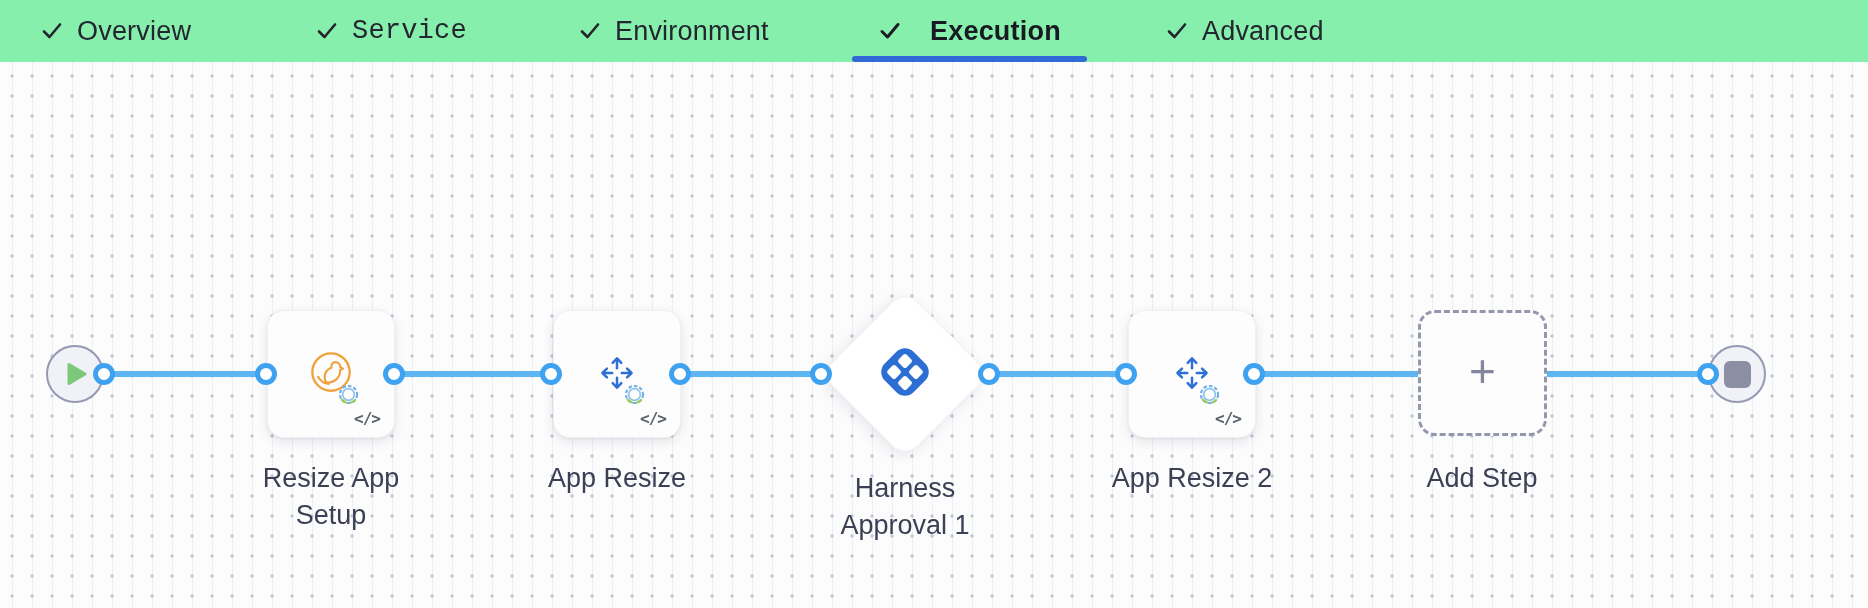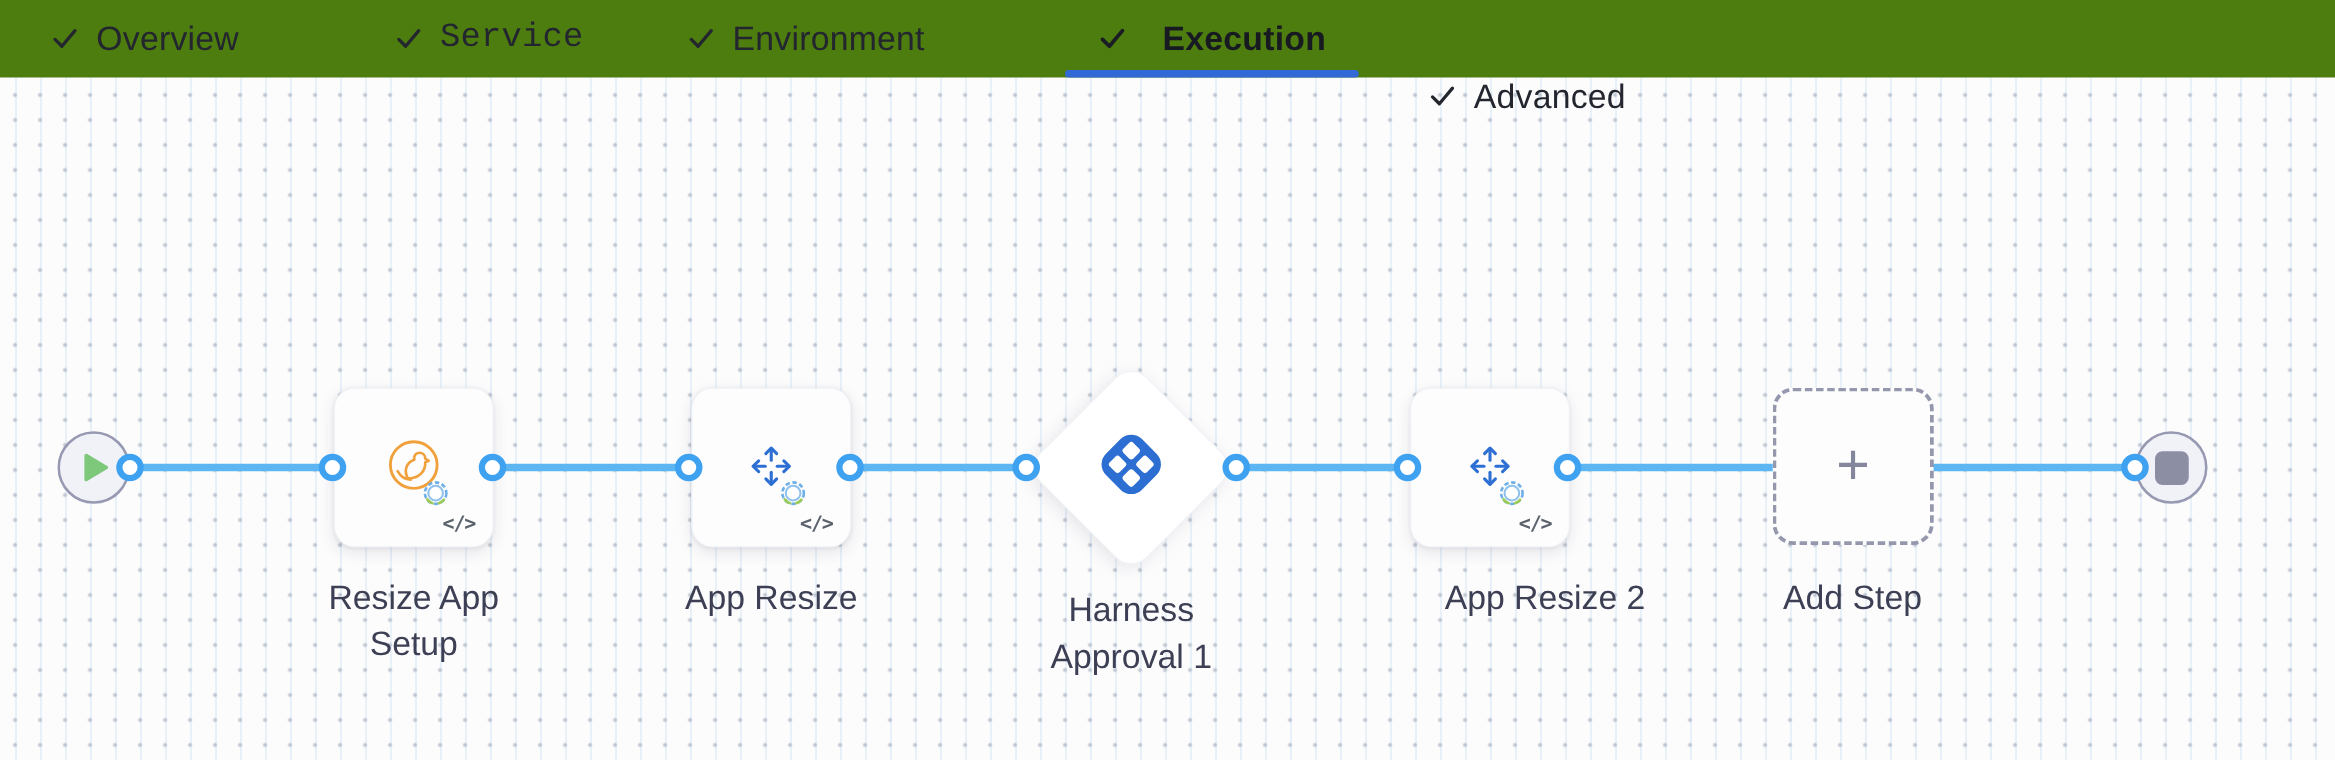--- a/index.html
+++ b/index.html
@@ -1,30 +1,30 @@
 <!DOCTYPE html>
 <html><head>
 <meta charset="utf-8">
 <style>
   * { margin:0; padding:0; box-sizing:border-box; }
   html,body { width:1868px; height:608px; overflow:hidden;
     font-family:"Liberation Sans", sans-serif; background:#fff; }
 
   
   .tabbar { position:absolute; left:0; top:0; width:1868px; height:62px;
-    background:#4d7c0f; z-index:5; }
+    background:#86efac; z-index:5; }
   .tab { position:absolute; top:0; height:62px; display:flex; align-items:center;
     gap:13px; padding:0 26px; cursor:pointer; }
   .tab .check-icon { width:24px; height:24px; display:block; }
   .tab .tab-label { font-size:27px; color:#23252f; letter-spacing:.2px; white-space:nowrap; }
   .tab.active .tab-label { font-weight:bold; color:#181a22; }
   .tab .underline { display:none; }
   .tab.active .underline { display:block; position:absolute; left:0; right:0; bottom:0;
     height:6px; border-radius:3px; background:#3169d6; }
-  .tab-0{left:14px;} .tab-1{left:289px;font-family:Liberation Mono, monospace;} .tab-2{left:523px;} .tab-3{left:852px;gap:28px;} .tab-4{left:1116px;margin-top:46px;}
+  .tab-0{left:14px;} .tab-1{left:289px;font-family:Liberation Mono, monospace;} .tab-2{left:552px;} .tab-3{left:852px;gap:28px;} .tab-4{left:1139px;}
 
   
   .canvas { position:absolute; left:0; top:62px; width:1868px; height:546px;
     background-color:#fcfcfd;
     background-image:
       linear-gradient(to right, rgba(130,180,225,0.16) 1.5px, transparent 1.5px),
       radial-gradient(circle, #c6cad3 1.4px, transparent 1.9px);
     background-size:20px 20px, 20px 20px;
     background-position:12px 0, 2px 4px;
   }
@@ -64,21 +64,21 @@
     transform:translate(-50%,-50%) rotate(-45deg); }
 
   .add-step-box { position:absolute; left:1418px; top:248px; width:129px; height:126px;
     border:3px dashed #9598ad; border-radius:17px; background:#fdfdfe; z-index:2;
     display:flex; align-items:center; justify-content:center; cursor:pointer; }
   .plus-glyph { font-size:46px; color:#84879b; line-height:1; margin-top:-4px; }
 
   .node-label { position:absolute; top:398px; width:170px; text-align:center;
     font-size:27px; line-height:37px; color:#3d4054; z-index:2; }
   .label-1{left:246px;} .label-2{left:532px;} .label-3{left:820px;margin-top:10px;}
-  .label-4{left:1107px;margin-left:44px;} .label-5{left:1397px;}
+  .label-4{left:1107px;} .label-5{left:1397px;}
 </style>
 </head>
 <body>
 
 <div class="tabbar">
   <div class="tab tab-0">
     <svg class="check-icon" viewBox="0 0 24 24" fill="none">
         <path d="M4 12.5l5.5 5.5L20 5.5" stroke="#24262e" stroke-width="2.6" stroke-linecap="round" stroke-linejoin="round"></path>
       </svg>
     <span class="tab-label">Overview</span>

